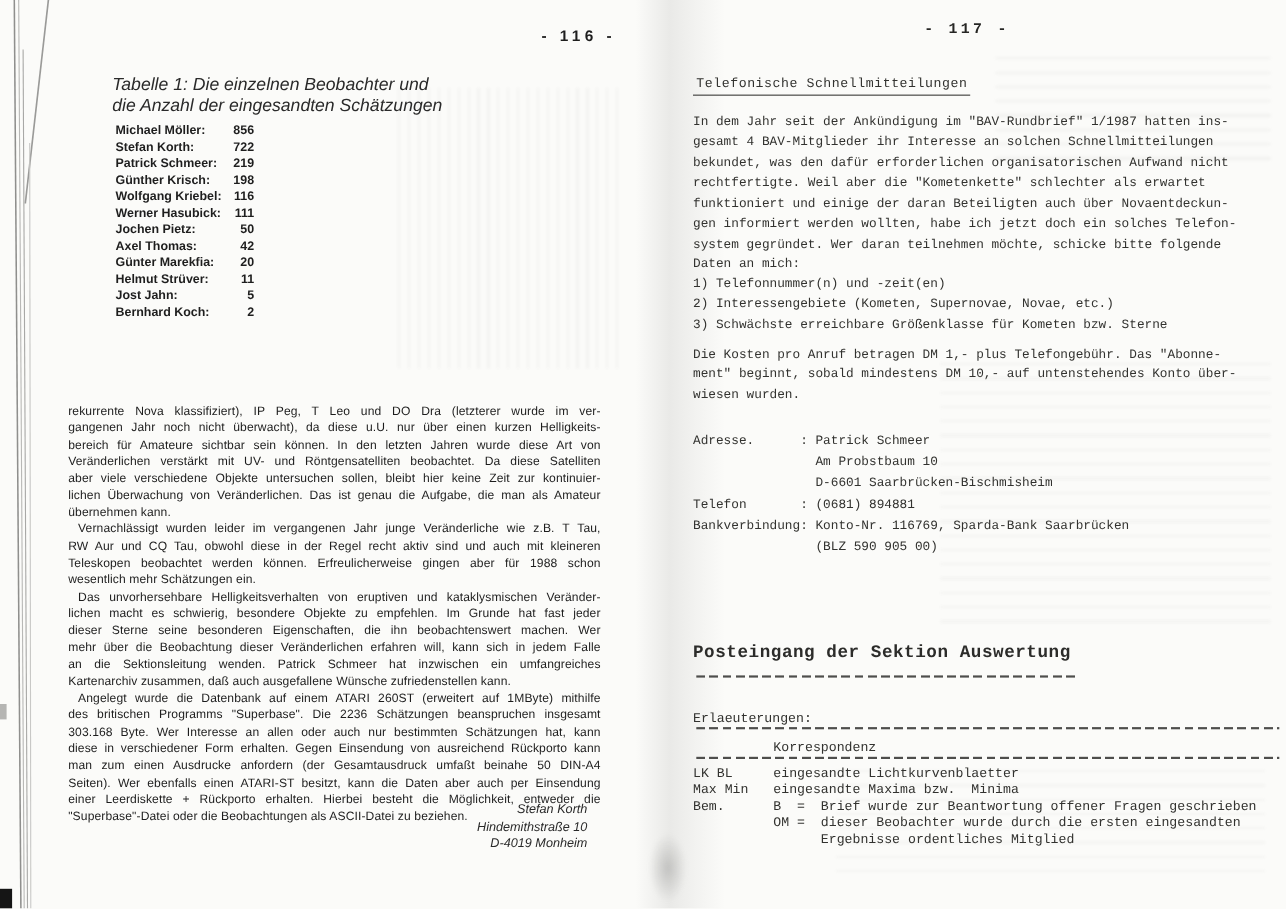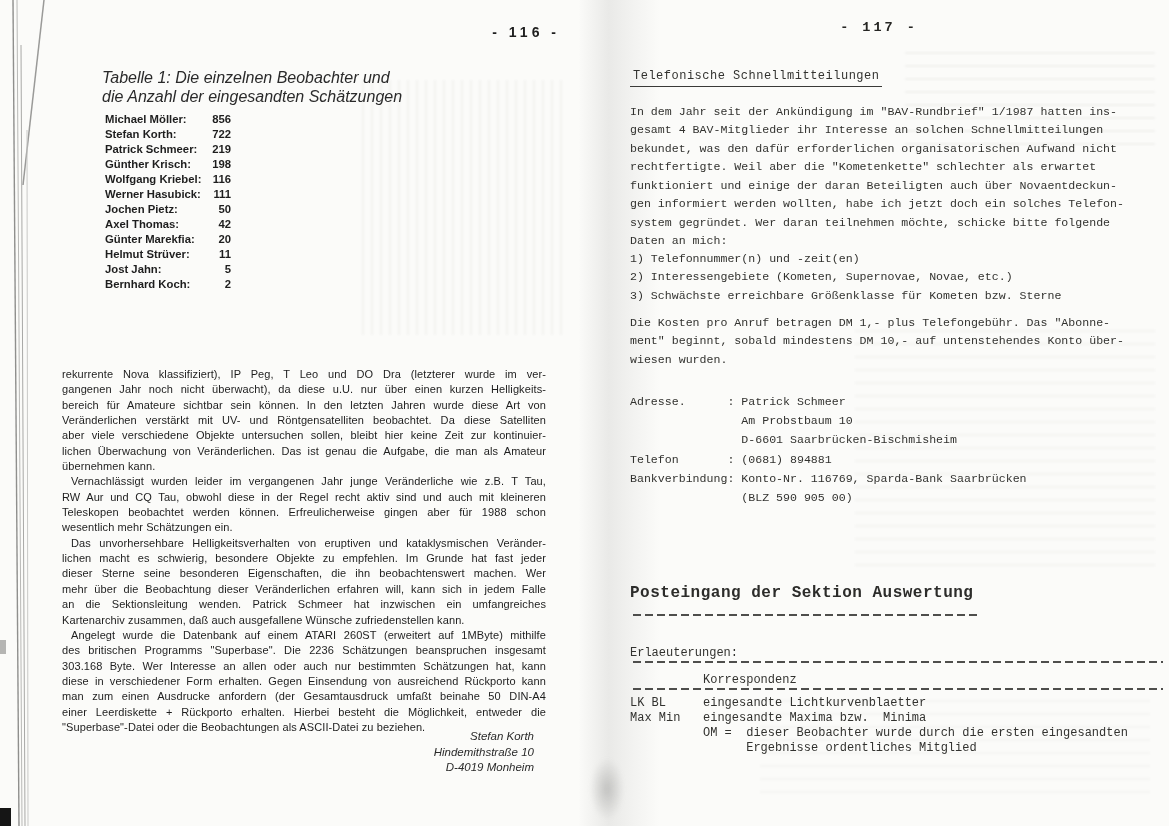--- a/index.html
+++ b/index.html
@@ -168,20 +168,21 @@
         <div>mehr über die Beobachtung dieser Veränderlichen erfahren will, kann sich in jedem Falle</div>
         <div>an die Sektionsleitung wenden. Patrick Schmeer hat inzwischen ein umfangreiches</div>
         <div>Kartenarchiv zusammen, daß auch ausgefallene Wünsche zufriedenstellen kann.</div>
       </div>
     <div class="jpara indent">
         <div>Angelegt wurde die Datenbank auf einem ATARI 260ST (erweitert auf 1MByte) mithilfe</div>
         <div>des britischen Programms "Superbase". Die 2236 Schätzungen beanspruchen insgesamt</div>
         <div>303.168 Byte. Wer Interesse an allen oder auch nur bestimmten Schätzungen hat, kann</div>
         <div>diese in verschiedener Form erhalten. Gegen Einsendung von ausreichend Rückporto kann</div>
         <div>man zum einen Ausdrucke anfordern (der Gesamtausdruck umfaßt beinahe 50 DIN-A4</div>
+        <div>Seiten). Wer ebenfalls einen ATARI-ST besitzt, kann die Daten aber auch per Einsendung</div>
         <div>einer Leerdiskette + Rückporto erhalten. Hierbei besteht die Möglichkeit, entweder die</div>
         <div>"Superbase"-Datei oder die Beobachtungen als ASCII-Datei zu beziehen.</div>
       </div>
   </div>
 
   <div class="lp-signature">Stefan Korth
 Hindemithstraße 10
 D-4019 Monheim</div>
 </div>
 
@@ -212,16 +213,17 @@
 
   <div class="rp-block rp-mono rp-erl">Erlaeuterungen:</div>
   <div class="dash d-erl"></div>
 
   <div class="rp-block rp-mono rp-korr">Korrespondenz</div>
   <div class="dash d-korr"></div>
 
   <div class="rp-block rp-legend">
     <div class="lg-row"><span class="lg-abbr">LK BL</span><span>eingesandte Lichtkurvenblaetter</span></div>
     <div class="lg-row"><span class="lg-abbr">Max Min</span><span>eingesandte Maxima bzw.  Minima</span></div>
+    <div class="lg-row"><span class="lg-abbr">Bem.</span><span>B  =  Brief wurde zur Beantwortung offener Fragen geschrieben</span></div>
     <div class="lg-row"><span class="lg-abbr"></span><span>OM =  dieser Beobachter wurde durch die ersten eingesandten</span></div>
     <div class="lg-row"><span class="lg-abbr"></span><span>      Ergebnisse ordentliches Mitglied</span></div>
   </div>
 </div>
 
 </body></html>

